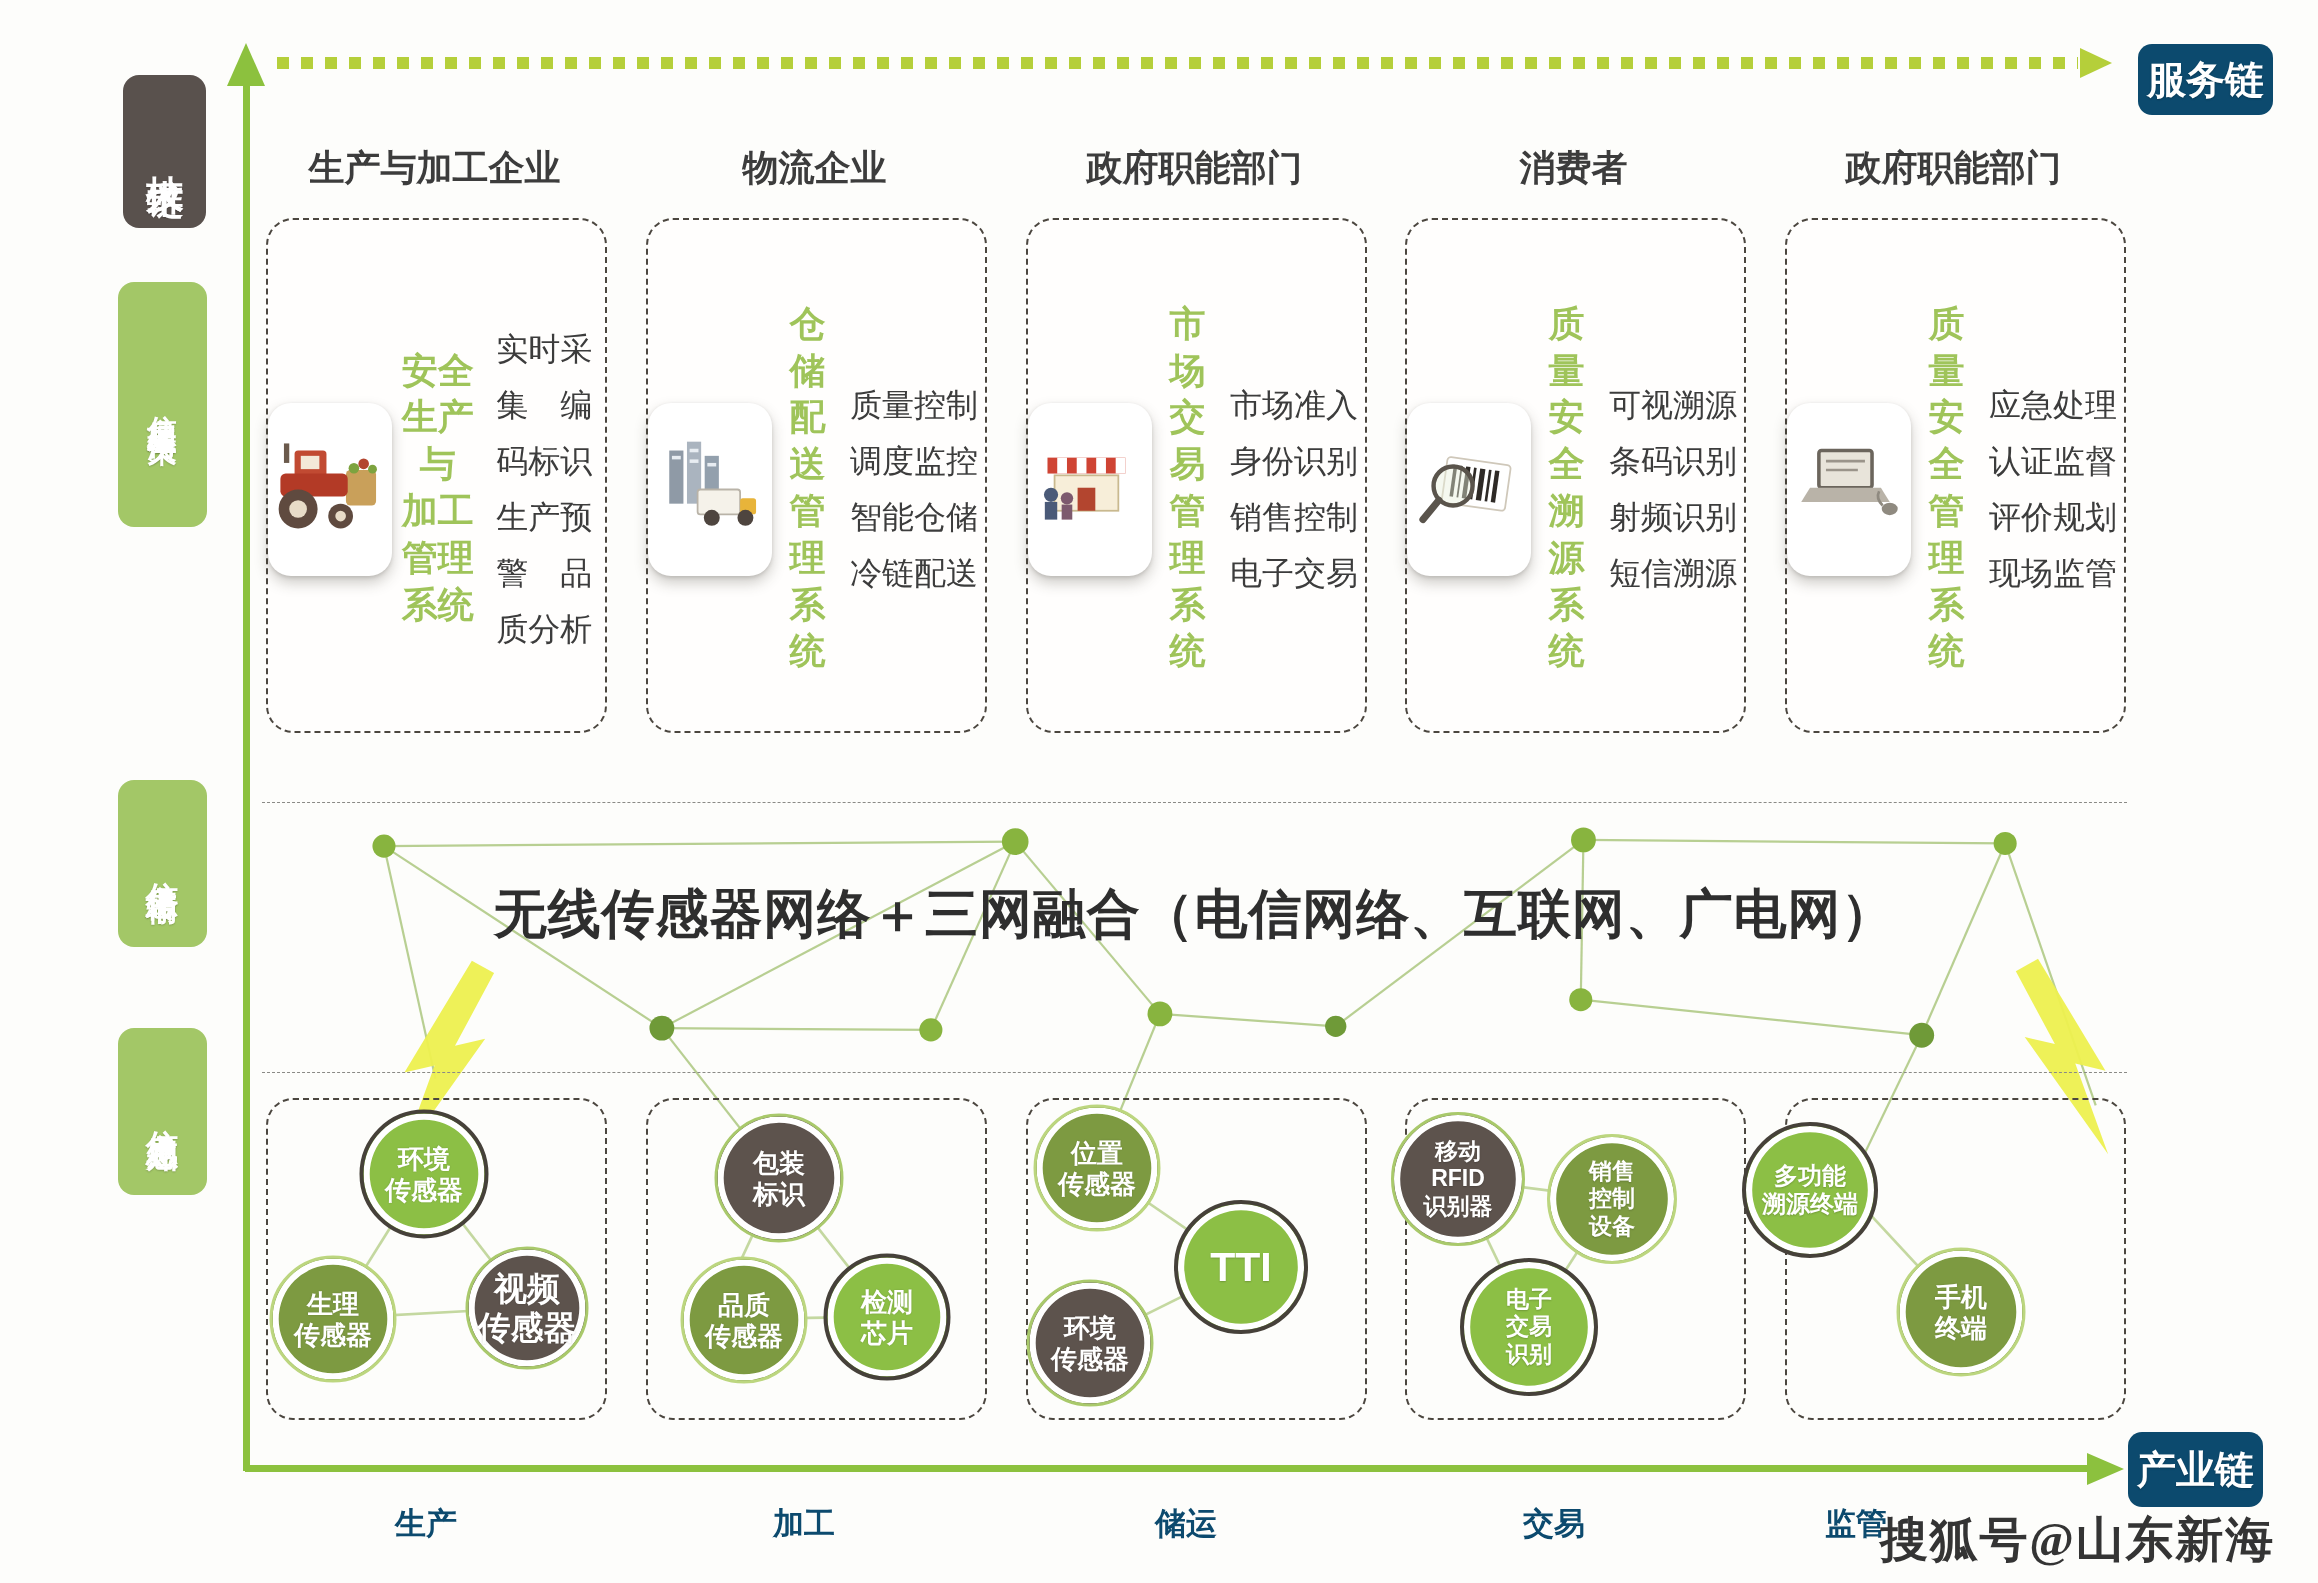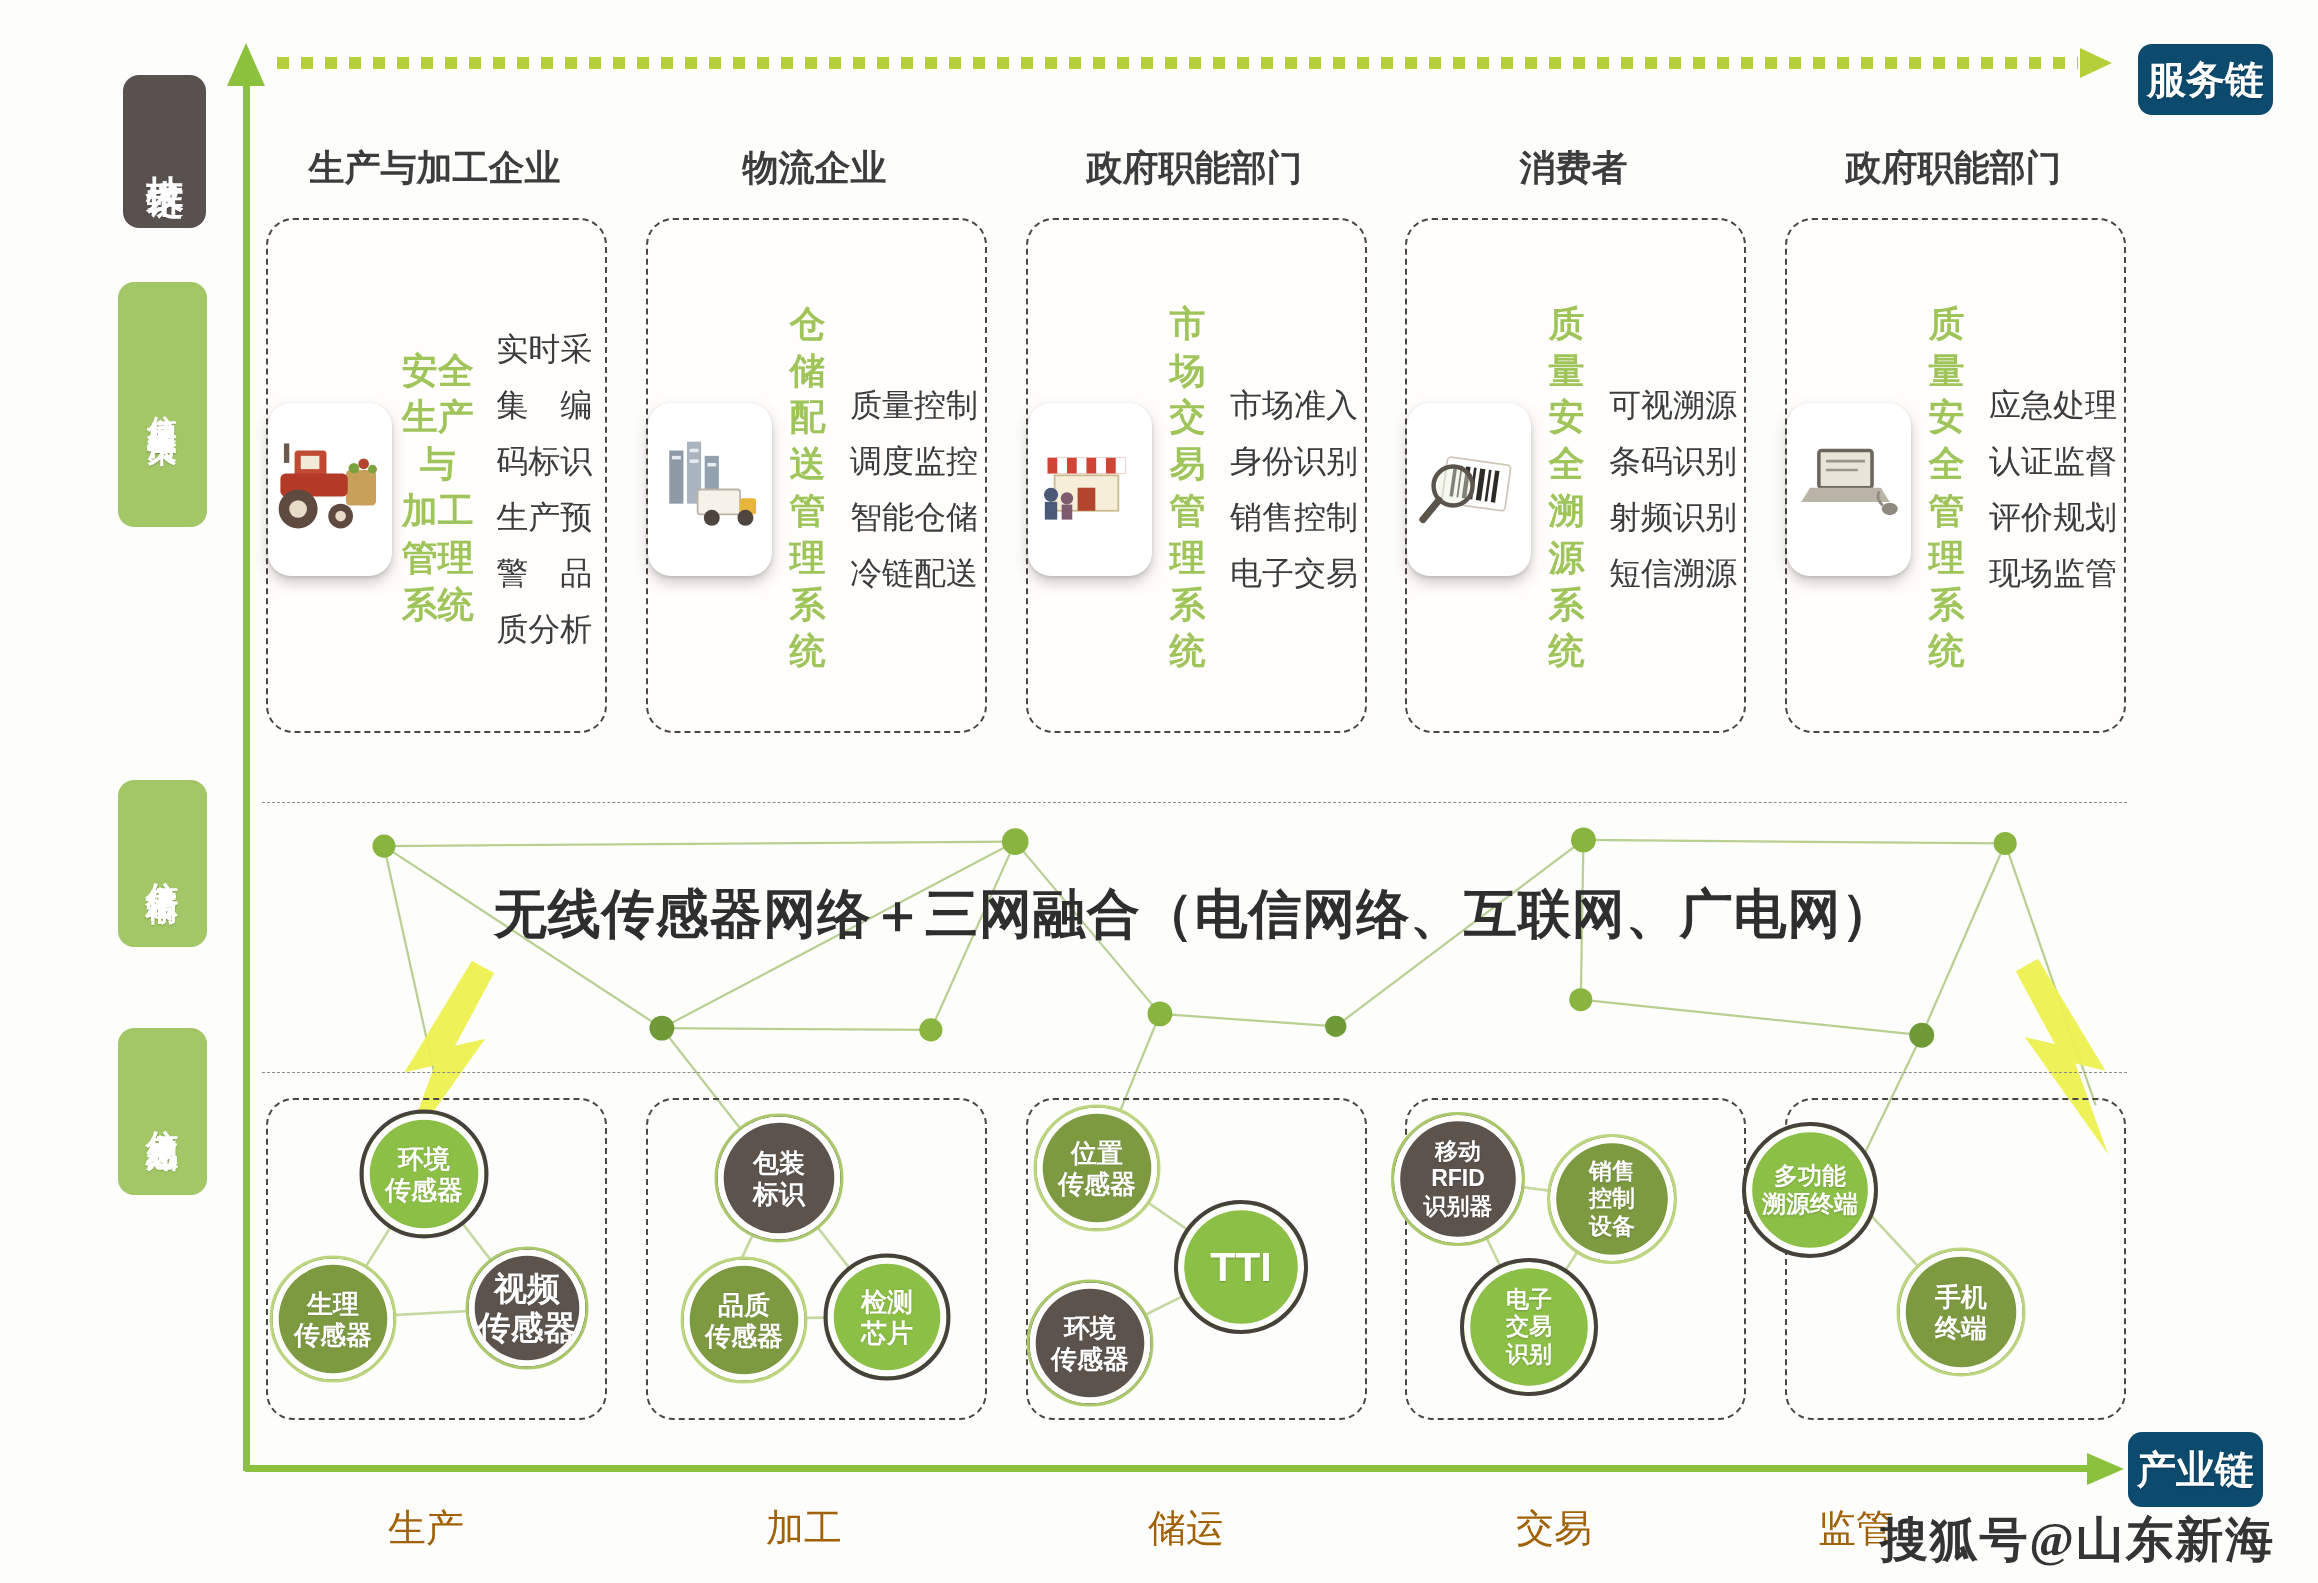--- a/index.html
+++ b/index.html
@@ -72,21 +72,21 @@
     display:flex;align-items:center;justify-content:center;text-align:center;
     color:#fff;font-weight:bold;z-index:3;
   }
   .circle span{white-space:pre-line;line-height:1.18;text-shadow:0 0.9px 1.8px rgba(0,0,0,.2);}
   .c-green{background:#8cbf45;border:4.4px solid #46413a;box-shadow:inset 0 0 0 6.2px #ffffff;}
   .c-olive{background:#7d9a41;border:3.6px solid #bcd67f;box-shadow:inset 0 0 0 6.2px #ffffff;}
   .c-dark{background:#5d534d;border:3.6px solid #a9c96b;box-shadow:inset 0 0 0 6.2px #ffffff;justify-content:center;}
   
   .stage{
     position:absolute;top:1503px;transform:translateX(-50%);
-    font-size:38px;font-weight:normal;color:#a16207;z-index:2;
+    font-size:31px;font-weight:bold;color:#0c4a6e;z-index:2;
   }
   .watermark{
     position:absolute;right:44px;top:1508px;font-size:48px;font-weight:bold;
     color:rgba(35,35,35,.92);z-index:5;letter-spacing:1.8px;font-family:Liberation Serif, serif;
   }
   svg.overlay{position:absolute;left:0;top:0;z-index:1;pointer-events:none;}
 </style>
 </head>
 <body>
 

